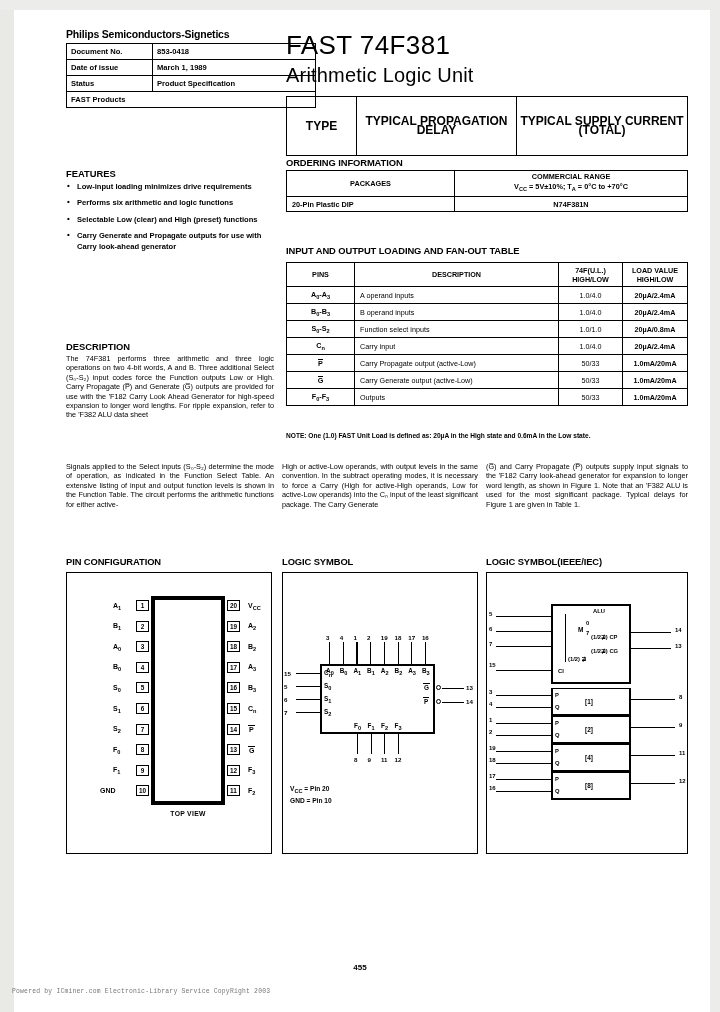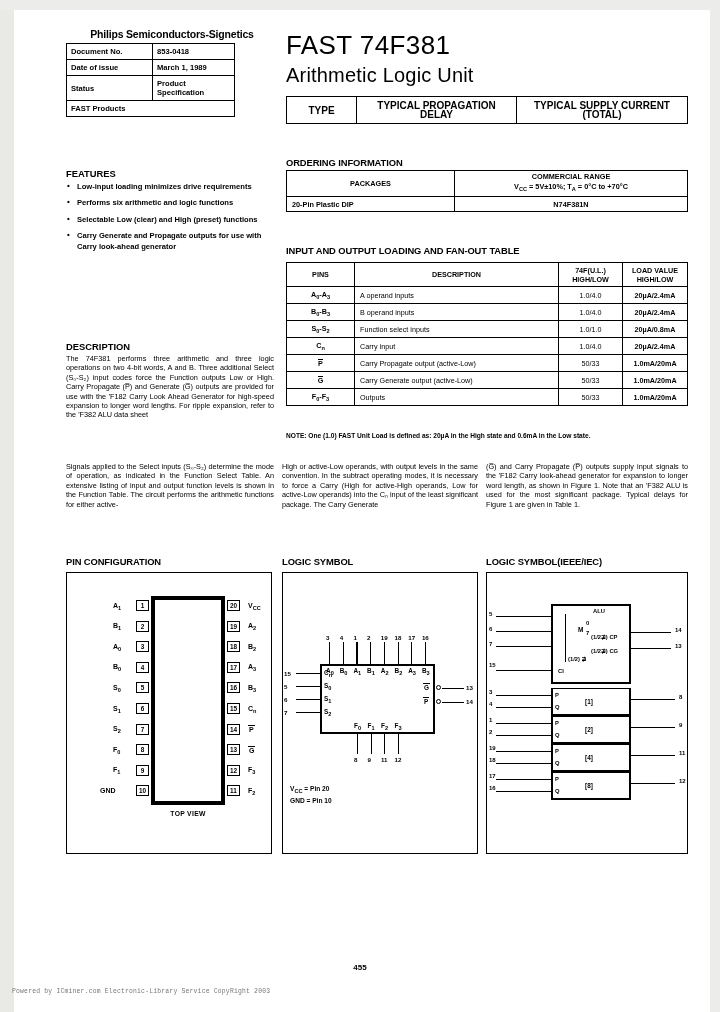--- a/index.html
+++ b/index.html
@@ -19,23 +19,23 @@
   .scanedge-l { position:absolute; left:0; top:0; width:14px; height:1012px; background:#e9e9e6; }
   .scanedge-r { position:absolute; right:0; top:0; width:10px; height:1012px; background:#ececea; }
   .scanedge-t { position:absolute; left:0; top:0; width:720px; height:10px; background:#ececeb; }
 
   .content { position:absolute; left:0; top:0; width:720px; height:1012px; }
 
   
   .hdr-left { position:absolute; left:66px; top:28px; width:212px; }
   .company {
     font-size:10.5px; font-weight:bold; letter-spacing:-0.2px;
-    margin-bottom:3px; white-space:nowrap;text-align:center;
-  }
-  table.doctbl { border-collapse:collapse; width:169px; }
+    margin-bottom:3px; white-space:nowrap;
+  }
+  table.doctbl { border-collapse:collapse; width:250px; }
   table.doctbl td {
     border:1px solid #000; font-size:7.6px; padding:3px 4px;
     height:14px; line-height:9px;
   }
   table.doctbl td.lbl { width:86px; font-weight:bold; }
   table.doctbl td.val { font-weight:bold; }
   table.doctbl tr.last td { border-top:1px solid #000; font-weight:bold; }
 
   
   .title-main {
@@ -44,22 +44,22 @@
     font-family:"Liberation Sans", sans-serif;
   }
   .title-sub {
     position:absolute; left:286px; top:64px;
     font-size:20px; letter-spacing:0.2px;
   }
 
   
   .typetbl { position:absolute; left:286px; top:96px; width:402px; border-collapse:collapse; }
   .typetbl th, .typetbl td {
-    border:1px solid #000; font-size:10px; font-weight:bold;
-    padding:4px 2px;
+    border:1px solid #000; font-size:12px; font-weight:bold;
+    padding:20px 2px;
   }
   .typetbl th { height:22px; line-height:9px; }
   .typetbl td { height:13px; }
   .c-type { width:70px; } .c-delay { width:160px; }
 
   .sec-head {
     position:absolute; font-size:9.4px; font-weight:bold; letter-spacing:-0.1px;
   }
 
   

